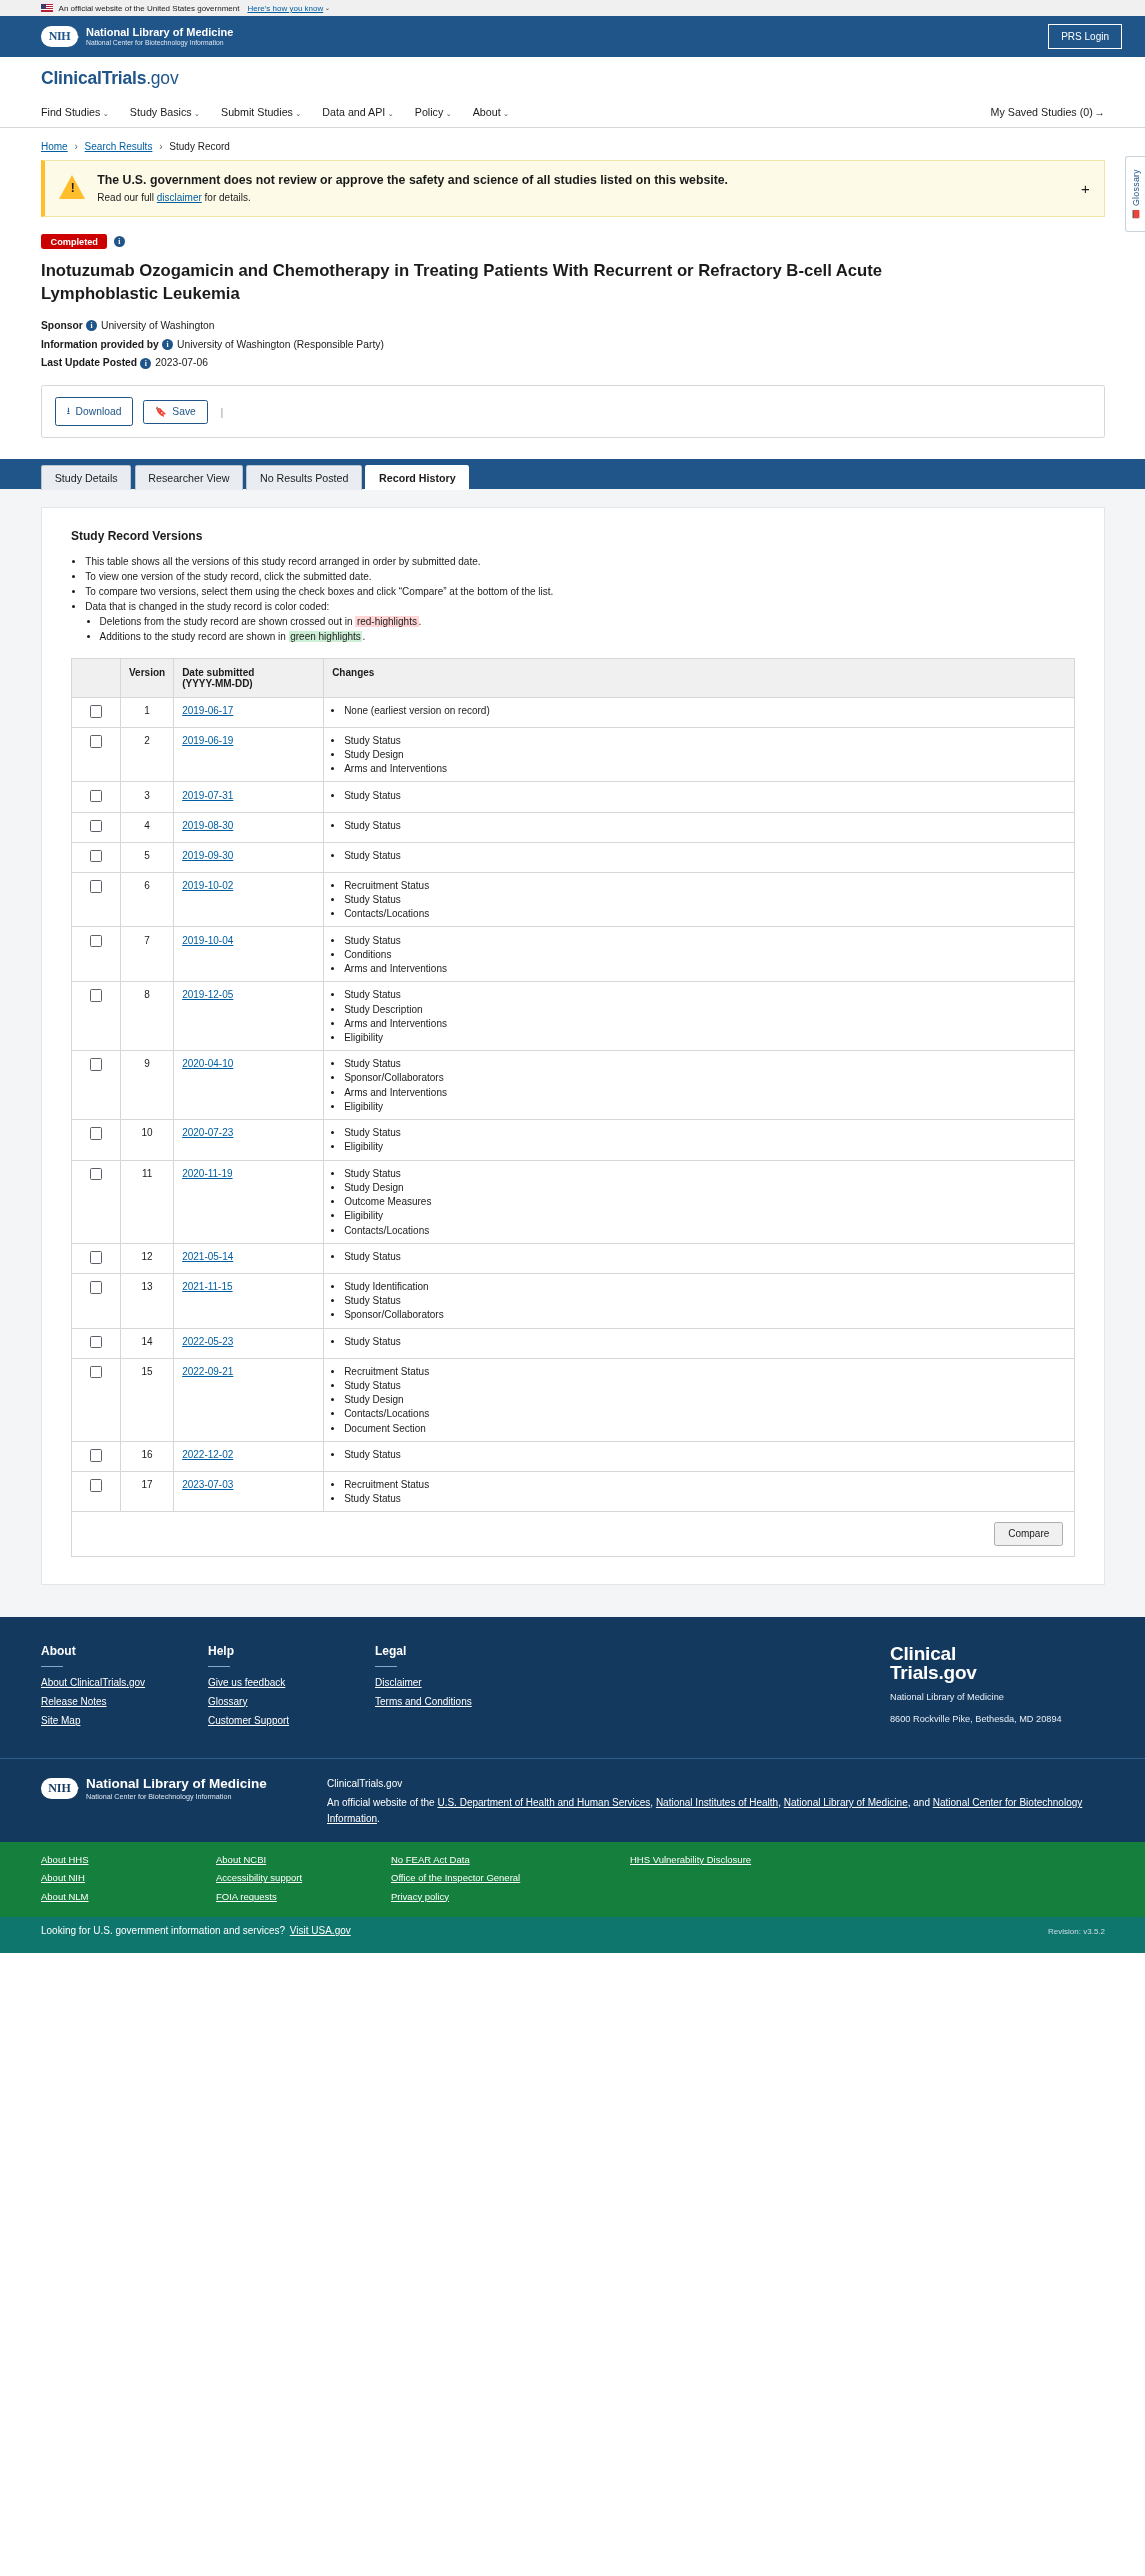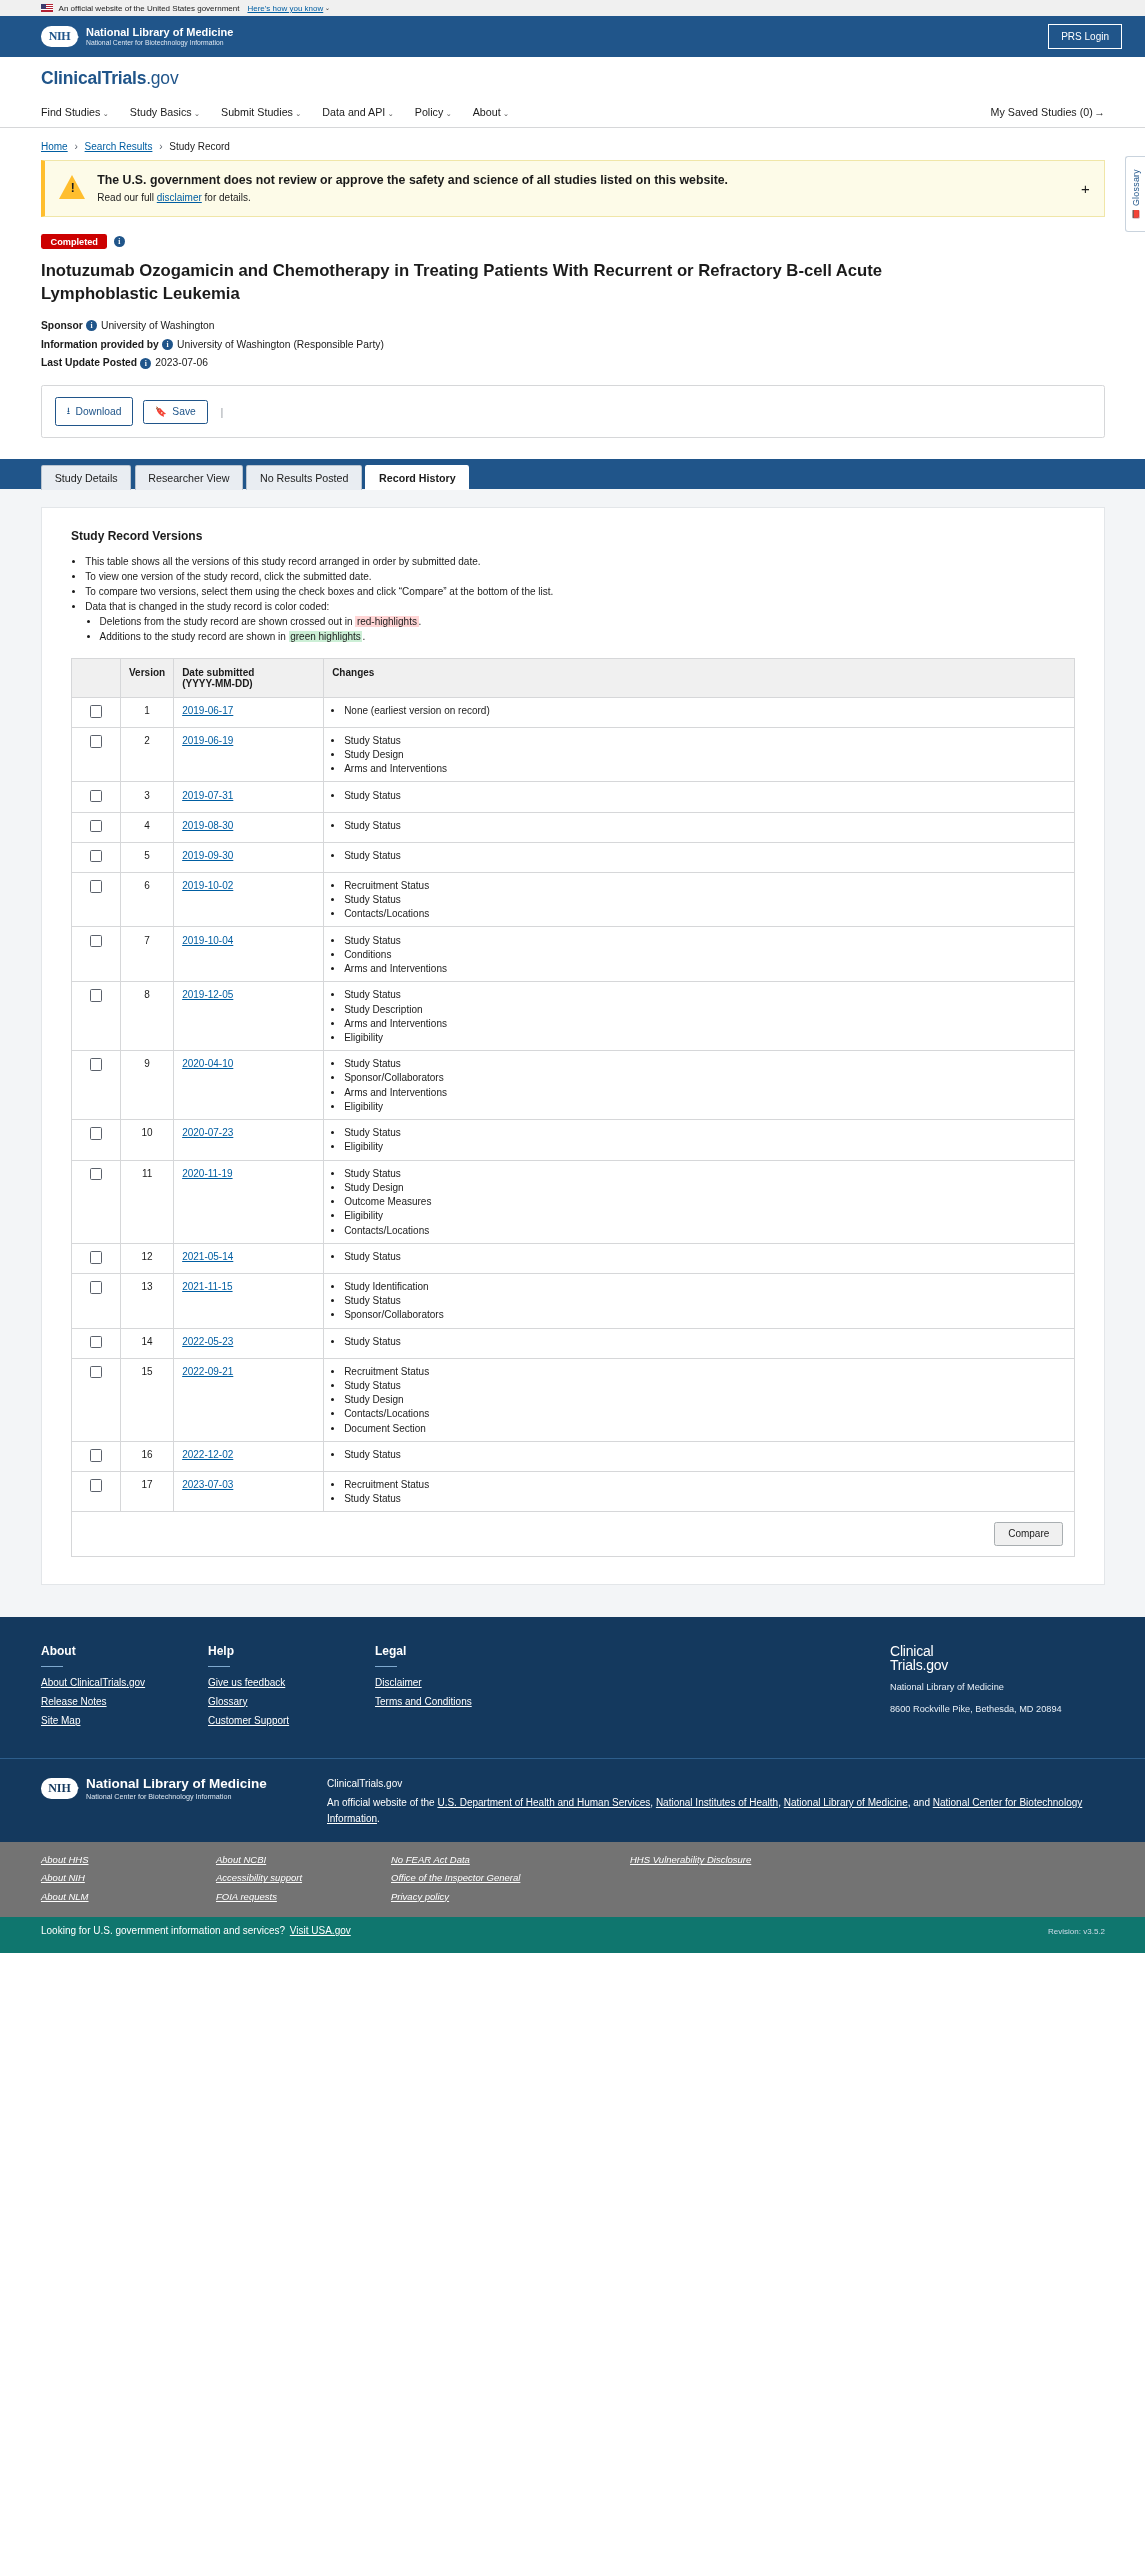--- a/index.html
+++ b/index.html
@@ -345,21 +345,21 @@
   .fcol h3 {
     font-size: 12px; margin: 0 0 8px 0; font-weight: bold;
   }
   .fcol .rule { width: 22px; height: 1.6px; background: #7fa9cf; margin-bottom: 9.5px; }
   .fcol a {
     display: block; color: #ffffff; font-size: 10px; text-decoration: underline;
     margin-bottom: 8px;
   }
   .fbrand { margin-left: auto; text-align: left; width: 215px; }
   .fbrand .big {
-    font-size: 14px; font-weight: normal; line-height: 1.05; letter-spacing: -0.2px;
+    font-size: 19px; font-weight: bold; line-height: 1.05; letter-spacing: -0.2px;
   }
   .fbrand .addr { font-size: 9.2px; margin-top: 8px; line-height: 1.5; color: #e7eef5; }
 
   .footer-nlm {
     background: #14395e;
     border-top: 0.8px solid #2d5e8c;
     color: #fff;
     padding: 17.5px 41px 14.3px 41px;
     display: flex;
     align-items: flex-start;
@@ -374,25 +374,24 @@
     content:"";position:absolute;right:-0.8px;top:50%;transform:translateY(-50%);
     width:0;height:0;border-left:5.6px solid #fff;border-top:4.8px solid transparent;border-bottom:4.8px solid transparent;
   }
   .nlm-logo .l1 { font-size: 13.5px; font-weight: bold; line-height: 1.15; }
   .nlm-logo .l2 { font-size: 7.2px; color: #dce6f1; }
   .official { font-size: 10px; line-height: 1.6; max-width: 780px; }
   .official .first { margin-bottom: 3.2px; }
   .official a { color: #fff; text-decoration: underline; }
 
   .footer-links {
-    background: #737373;
+    background: #15803d;
     color: #fff;
     padding: 12.7px 41px 8px 41px;
     display: flex;
-    font-style: italic;
   }
   .flcol { width: 175px; }
   .flcol.wide { width: 239px; }
   .flcol a {
     display: block; color: #fff; font-size: 9.5px; text-decoration: underline; margin-bottom: 7.2px;
   }
   .footer-usa {
     background: #0f766e;
     color: #fff;
     padding: 8px 41px 17.5px 41px;

